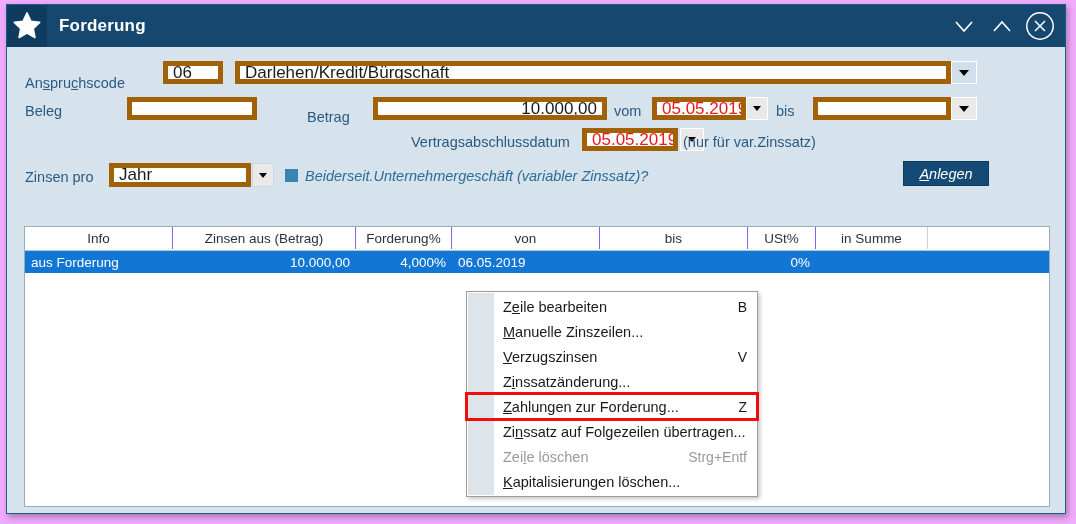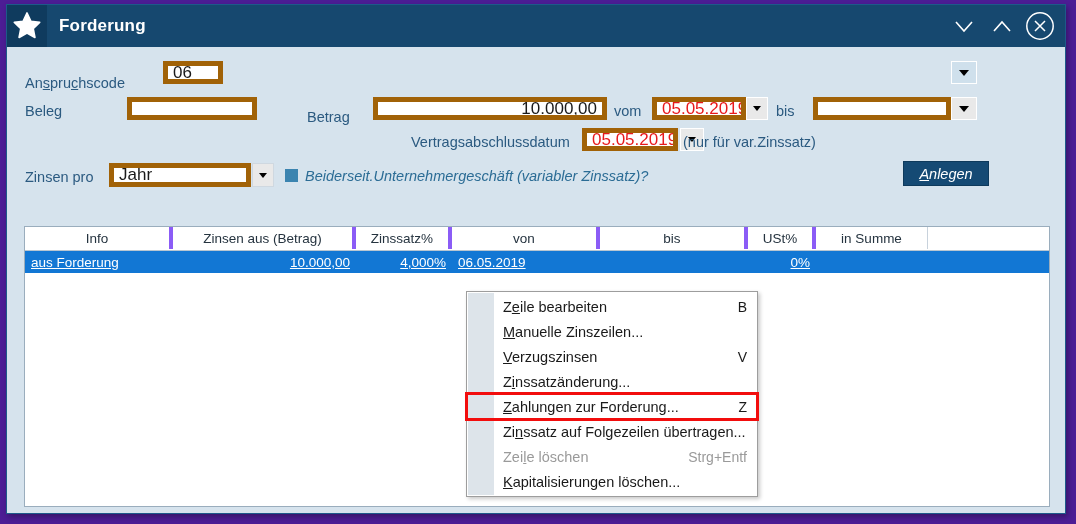--- a/index.html
+++ b/index.html
@@ -9,21 +9,21 @@
   }
   body {
     font-family: "Liberation Sans", sans-serif;
     -webkit-font-smoothing: antialiased;
   }
   #screen {
     position: relative;
     width: 1076px;
     height: 524px;
     overflow: hidden;
-    background: #4c1d95;
+    background: #f0abfc;
   }
 
   
   .window {
     position: absolute;
     left: 6px;
     top: 4px;
     width: 1060px;
     height: 510px;
     box-sizing: border-box;
@@ -171,21 +171,21 @@
     overflow: hidden;
   }
   .grid-head {
     display: flex;
     height: 23px;
     background: #ffffff;
     border-bottom: 1px solid #b9c6d1;
   }
   .gh {
     box-sizing: border-box;
-    border-right: 4px solid #8b5cf6;
+    border-right: 1px solid #8b5cf6;
     font-size: 13.5px;
     color: #25333f;
     display: flex;
     align-items: center;
     justify-content: center;
     height: 22px;
     overflow: hidden;
     white-space: nowrap;
   }
   .gh.last { border-right: 1px solid #c8d2dc; }
@@ -197,21 +197,20 @@
   }
   .gc {
     box-sizing: border-box;
     font-size: 13.5px;
     display: flex;
     align-items: center;
     height: 22px;
     padding: 0 6px;
     overflow: hidden;
     white-space: nowrap;
-    text-decoration: underline;
   }
   .gc.r { justify-content: flex-end; }
   .gc.l { justify-content: flex-start; }
 
   
   .ctxmenu {
     position: absolute;
     left: 459px;
     top: 286px;
     width: 292px;
@@ -291,20 +290,21 @@
         </div>
       </div>
     </div>
 
     <div class="form">
 
       <div class="lbl" style="left:18px; top:28px;">
         <span>An<u>s</u>pru<u>c</u>hscode</span>
       </div>
       <div class="fld plain" style="left:156px; top:14px; width:60px; height:23px;">06</div>
+      <div class="fld plain" style="left:228px; top:14px; width:716px; height:23px;">Darlehen/Kredit/Bürgschaft</div>
       <div class="dropbtn lightbg" style="left:944px; top:14px; width:26px; height:23px;">
         <span class="caret"></span>
       </div>
 
       <div class="lbl" style="left:18px; top:56px;">Beleg</div>
       <div class="fld plain" style="left:120px; top:50px; width:130px; height:23px;"></div>
 
       <div class="lbl" style="left:300px; top:62px;">Betrag</div>
       <div class="fld num plain" style="left:366px; top:50px; width:234px; height:23px;">10.000,00</div>
 
@@ -339,21 +339,21 @@
       <div class="btn-anlegen" style="left:896px; top:114px; width:86px; height:25px;">
         <span><u>A</u><span>nlegen</span></span>
       </div>
     </div>
 
     <div class="grid-wrap">
 
       <div class="grid-head">
         <div class="gh" style="width:148px;">Info</div>
         <div class="gh" style="width:183px;">Zinsen aus (Betrag)</div>
-        <div class="gh" style="width:96px;">Zinssatz%</div>
+        <div class="gh" style="width:96px;">Forderung%</div>
         <div class="gh" style="width:148px;">von</div>
         <div class="gh" style="width:148px;">bis</div>
         <div class="gh" style="width:68px;">USt%</div>
         <div class="gh last" style="width:112px;">in Summe</div>
       </div>
 
       <div class="grid-row">
         <div class="gc l" style="width:148px;">aus Forderung</div>
         <div class="gc r" style="width:183px;">10.000,00</div>
         <div class="gc r" style="width:96px;">4,000%</div>

